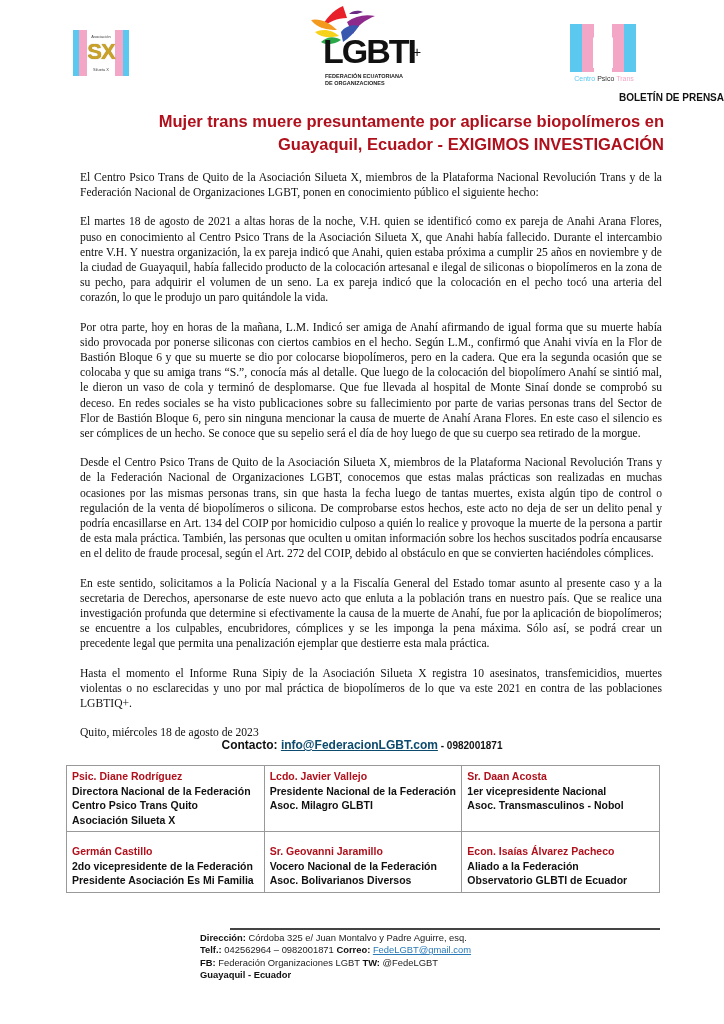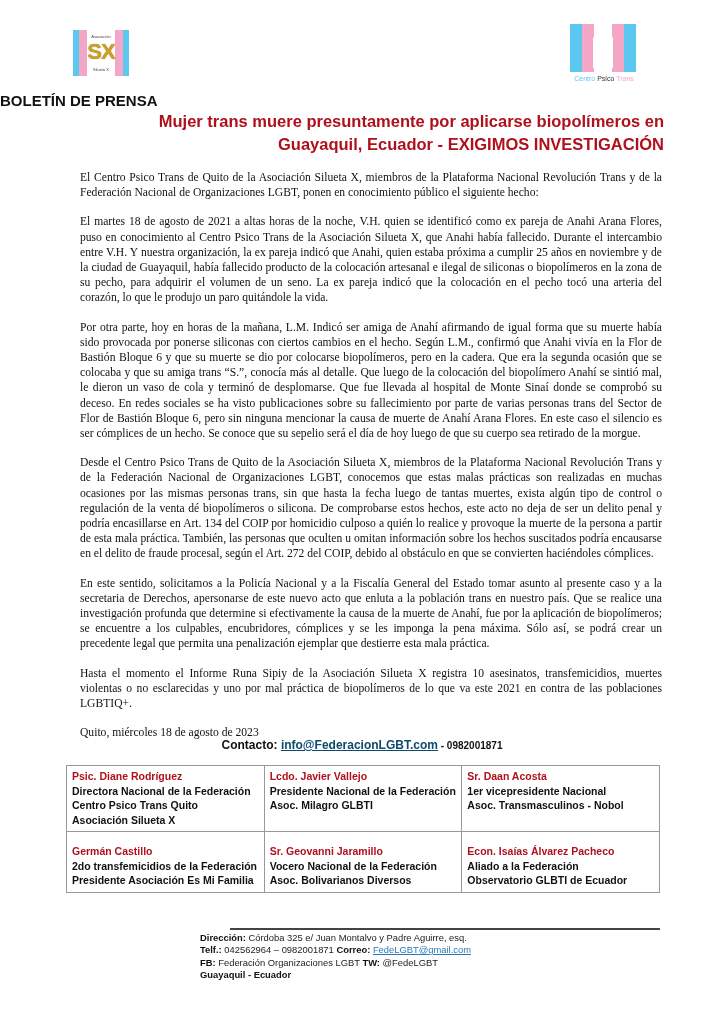--- a/index.html
+++ b/index.html
@@ -32,22 +32,22 @@
   .logo-right { position:absolute; left:570px; top:24px; width:66px; height:60px; }
   .logo-right .b1 { position:absolute; left:0; top:0; width:12px; height:48px; background:#5bc8ef; }
   .logo-right .b2 { position:absolute; left:12px; top:0; width:12px; height:48px; background:#f3a6c6; }
   .logo-right .b3 { position:absolute; left:42px; top:0; width:12px; height:48px; background:#f3a6c6; }
   .logo-right .b4 { position:absolute; left:54px; top:0; width:12px; height:48px; background:#5bc8ef; }
   .logo-right .cap { position:absolute; left:-2px; top:51px; width:72px; text-align:center;
      font-family:"Liberation Sans", sans-serif; font-size:7px; }
   .cap .c1 { color:#5bc8ef; } .cap .c2 { color:#333; } .cap .c3 { color:#f3a6c6; }
 
   
-  .boletin { position:absolute; left:0; width:724px; top:92px; text-align:left;
-     font-family:"Liberation Sans", sans-serif; font-weight:bold; font-size:15px; color:#111; }
+  .boletin { position:absolute; left:0; width:724px; top:92px; text-align:right;
+     font-family:"Liberation Sans", sans-serif; font-weight:bold; font-size:10px; color:#111; }
   .headline { position:absolute; left:60px; width:604px; top:110px; text-align:right;
      font-family:"Liberation Sans", sans-serif; font-weight:bold; font-size:16.5px; line-height:23px; color:#b0101c; }
 
   
   .body { position:absolute; left:80px; width:582px; top:170px;
      font-family:"Liberation Serif", serif; font-size:11.6px; line-height:15.2px; text-align:justify; color:#111; }
   .body p { margin:0 0 14px 0; }
   .body p.date { margin-top:0; }
 
   .contact { position:absolute; left:0; width:724px; top:738px; text-align:center;
@@ -78,20 +78,35 @@
   <div class="logo-left">
     <div class="bar-l"></div>
     <div class="bar-l2"></div>
     <div class="bar-r2"></div>
     <div class="bar-r"></div>
     <div class="top-txt">Asociación</div>
     <div class="sx">SX</div>
     <div class="bot-txt">Silueta X</div>
   </div>
 
+  <div class="logo-center">
+    <svg width="80" height="50" style="position:absolute;left:8px;top:0">
+      <path d="M40 4 C30 8 22 18 18 26 C26 20 34 16 44 16 Z" fill="#e8202a"></path>
+      <path d="M8 18 C16 16 26 20 34 28 C24 28 14 26 8 18 Z" fill="#f39a1e"></path>
+      <path d="M12 30 C20 26 30 28 36 34 C28 36 18 36 12 30 Z" fill="#f6d21b"></path>
+      <path d="M18 40 C24 34 32 34 38 38 C32 42 24 44 18 40 Z" fill="#2aa84a"></path>
+      <path d="M44 20 C52 14 62 12 72 14 C62 18 54 24 50 32 Z" fill="#8e2a8c"></path>
+      <path d="M38 30 C42 24 50 22 56 24 C52 30 46 36 40 40 Z" fill="#3a57b0"></path>
+      <path d="M46 12 C50 8 56 8 60 10 L54 12 Z" fill="#6b2a86"></path>
+    </svg>
+    <div class="lgbti">LGBTI</div>
+    <div class="plus">+</div>
+    <div class="fed1">FEDERACIÓN ECUATORIANA</div>
+    <div class="fed2">DE ORGANIZACIONES</div>
+  </div>
 
   <div class="logo-right">
     <div class="b1"></div>
     <div class="b2"></div>
     <div class="b3"></div>
     <div class="b4"></div>
     <svg width="22" height="40" style="position:absolute;left:22px;top:4px">
       <path d="M11 1 L21 10 L21 40 L1 40 L1 10 Z" fill="#ffffff"></path>
     </svg>
     <div class="cap">
@@ -139,21 +154,21 @@
       </td>
       <td>
         <div class="nm">Sr. Daan Acosta</div>
         <div>1er vicepresidente Nacional</div>
         <div>Asoc. Transmasculinos - Nobol</div>
       </td>
     </tr>
     <tr class="r2">
       <td>
         <div class="nm">Germán Castillo</div>
-        <div>2do transfemicidios de la Federación</div>
+        <div>2do vicepresidente de la Federación</div>
         <div>Presidente Asociación Es Mi Familia</div>
       </td>
       <td>
         <div class="nm">Sr. Geovanni Jaramillo</div>
         <div>Vocero Nacional de la Federación</div>
         <div>Asoc. Bolivarianos Diversos</div>
       </td>
       <td>
         <div class="nm">Econ. Isaías Álvarez Pacheco</div>
         <div>Aliado a la Federación</div>

